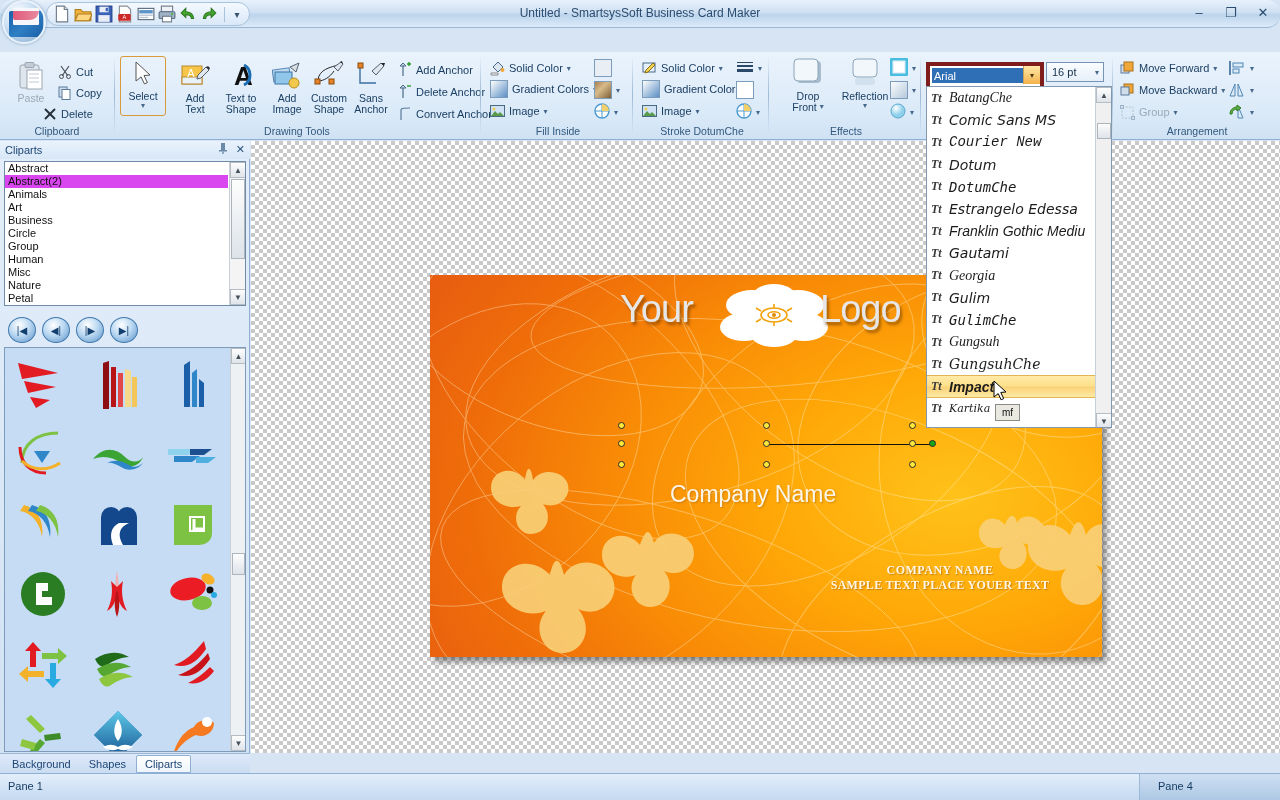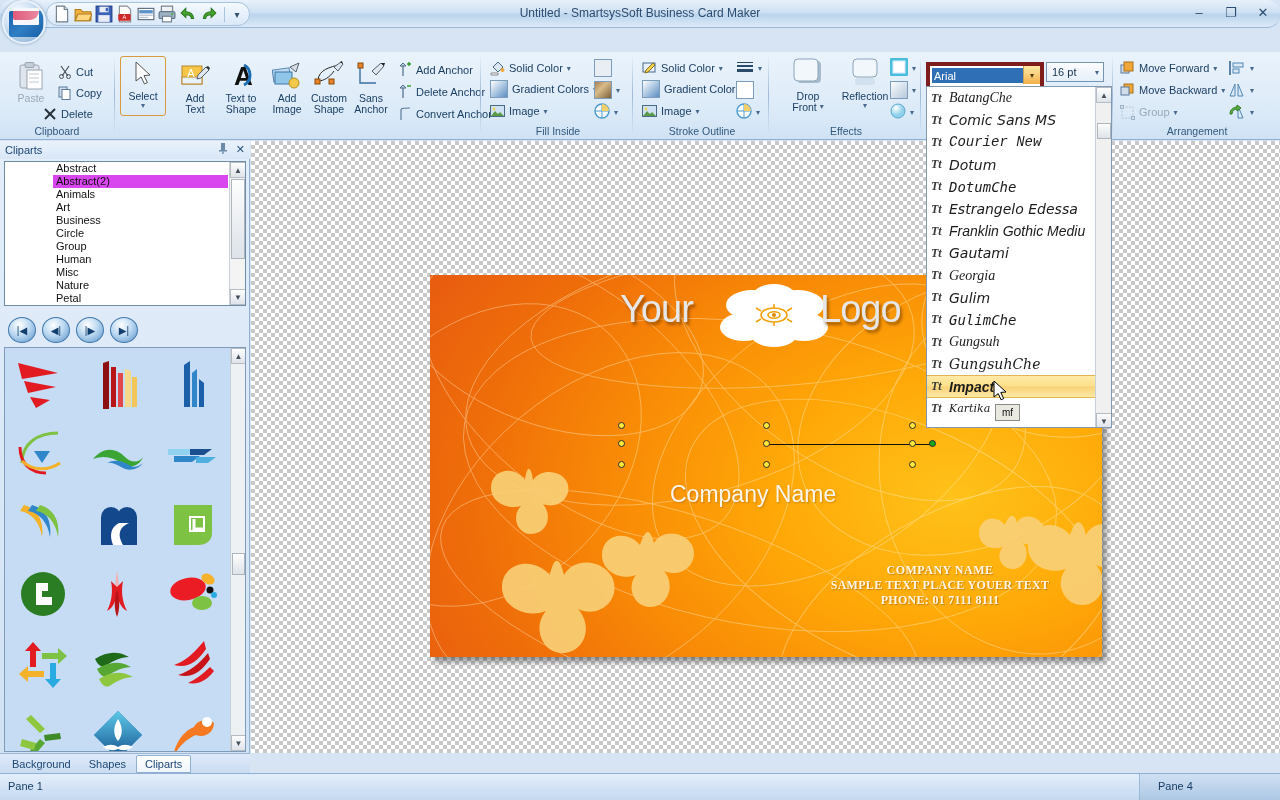--- a/index.html
+++ b/index.html
@@ -202,21 +202,21 @@
   .dock-title {
     position: absolute; left: 0; top: 0; width: 250px; height: 18px;
     font-size: 11px; color: #1d4674; padding: 3px 0 0 5px;
     background: linear-gradient(180deg,#e9f2fc,#d8e7f7);
   }
   .dock-title .btns { position: absolute; right: 5px; top: 2px; display: flex; gap: 8px; font-size: 11px; color:#2b5580;}
   .cat-list {
     position: absolute; left: 4px; top: 20px; width: 242px; height: 145px;
     background: #fff; border: 1px solid #6e8ba8; overflow: hidden;
   }
-  .cat-item { height: 13px; font-size: 11px; padding-left: 3px; color: #101010; line-height: 13px; margin-left: 48px; }
+  .cat-item { height: 13px; font-size: 11px; padding-left: 3px; color: #101010; line-height: 13px; }
   .cat-item.sel { background: #d946ef; }
   .cat-scroll {
     position: absolute; right: 0; top: 0; width: 16px; height: 143px;
     background: #f4f4f4; border-left: 1px solid #c9cfd6;
   }
   .nav-row {
     position: absolute; left: 4px; top: 176px; width: 242px; height: 30px;
     display: flex; gap: 6px; padding-left: 4px;
   }
   .nav-btn {
@@ -538,20 +538,21 @@
           </svg>
           <span>Delete Anchor</span>
         </div>
         <div class="smallbtn" style="left:282px;top:52px">
           <svg width="14" height="16" viewBox="0 0 14 16">
             <path d="M3 14V4c0-2 4-2 9-2" fill="none" stroke="#5b7a9a" stroke-width="1.2"></path>
           </svg>
           <span>Convert Anchor</span>
         </div>
       </div>
+      <div class="group-label">Drawing Tools</div>
     </div>
     <div class="group-div" style="left:480px"></div>
 
     <div class="group" style="left:484px;width:148px">
       <div class="group-body">
         <div class="smallbtn" style="left:6px;top:6px">
           <svg width="15" height="15" viewBox="0 0 15 15">
             <path d="M3 6l5-5 5 5-5 5z" fill="#dbe6f0" stroke="#4a6a88"></path>
             <path d="M1 12h7v2H1z" fill="#fff" stroke="#888"></path>
             <circle cx="12.5" cy="9" r="2" fill="#f0a73a"></circle>
@@ -636,21 +637,21 @@
           <span>
             <svg width="16" height="16" viewBox="0 0 16 16">
               <circle cx="8" cy="8" r="7" fill="#fff" stroke="#4a9ad0" stroke-width="1.4"></circle>
               <path d="M8 1v14M1 8h14" stroke="#4a9ad0"></path>
               <path d="M8 1A7 7 0 0 1 15 8H8z" fill="#f3cf6a"></path>
             </svg>
           </span>
           <span class="caret">▾</span>
         </div>
       </div>
-      <div class="group-label">Stroke Outline</div>
+      <div class="group-label">Stroke DotumChe</div>
     </div>
     <div class="group-div" style="left:768px"></div>
 
     <div class="group" style="left:772px;width:148px">
       <div class="group-body">
         <div class="bigbtn" style="left:10px;top:4px;width:52px">
           <span class="ico">
             <svg width="34" height="32" viewBox="0 0 34 32">
               <rect x="6" y="3" width="24" height="22" rx="4" fill="#a9bccd"></rect>
               <rect x="3" y="1" width="24" height="22" rx="4" fill="#f2f7fc" stroke="#8ca4ba"></rect>
@@ -1020,21 +1021,20 @@
         </g>
         <circle cx="60" cy="32" r="2" fill="#e08a08"></circle>
       </svg>
 
       <div class="cardtext-logo" style="left:190px">Your</div>
       <div class="cardtext-logo" style="left:390px">Logo</div>
       <div class="card-company">Company Name</div>
       <div class="card-block">
         <div class="l1">COMPANY NAME</div>
         <div class="l2">SAMPLE TEXT PLACE YOUER TEXT</div>
-        <div class="l3">PHONE: 01 7111 8111</div>
       </div>
     </div>
 
     <div class="sel-line" style="left:517px;top:303px;width:164px"></div>
     <div class="handle" style="left:367px;top:281px"></div>
     <div class="handle" style="left:367px;top:299px"></div>
     <div class="handle" style="left:367px;top:320px"></div>
     <div class="handle" style="left:512px;top:281px"></div>
     <div class="handle" style="left:512px;top:299px"></div>
     <div class="handle" style="left:512px;top:320px"></div>

